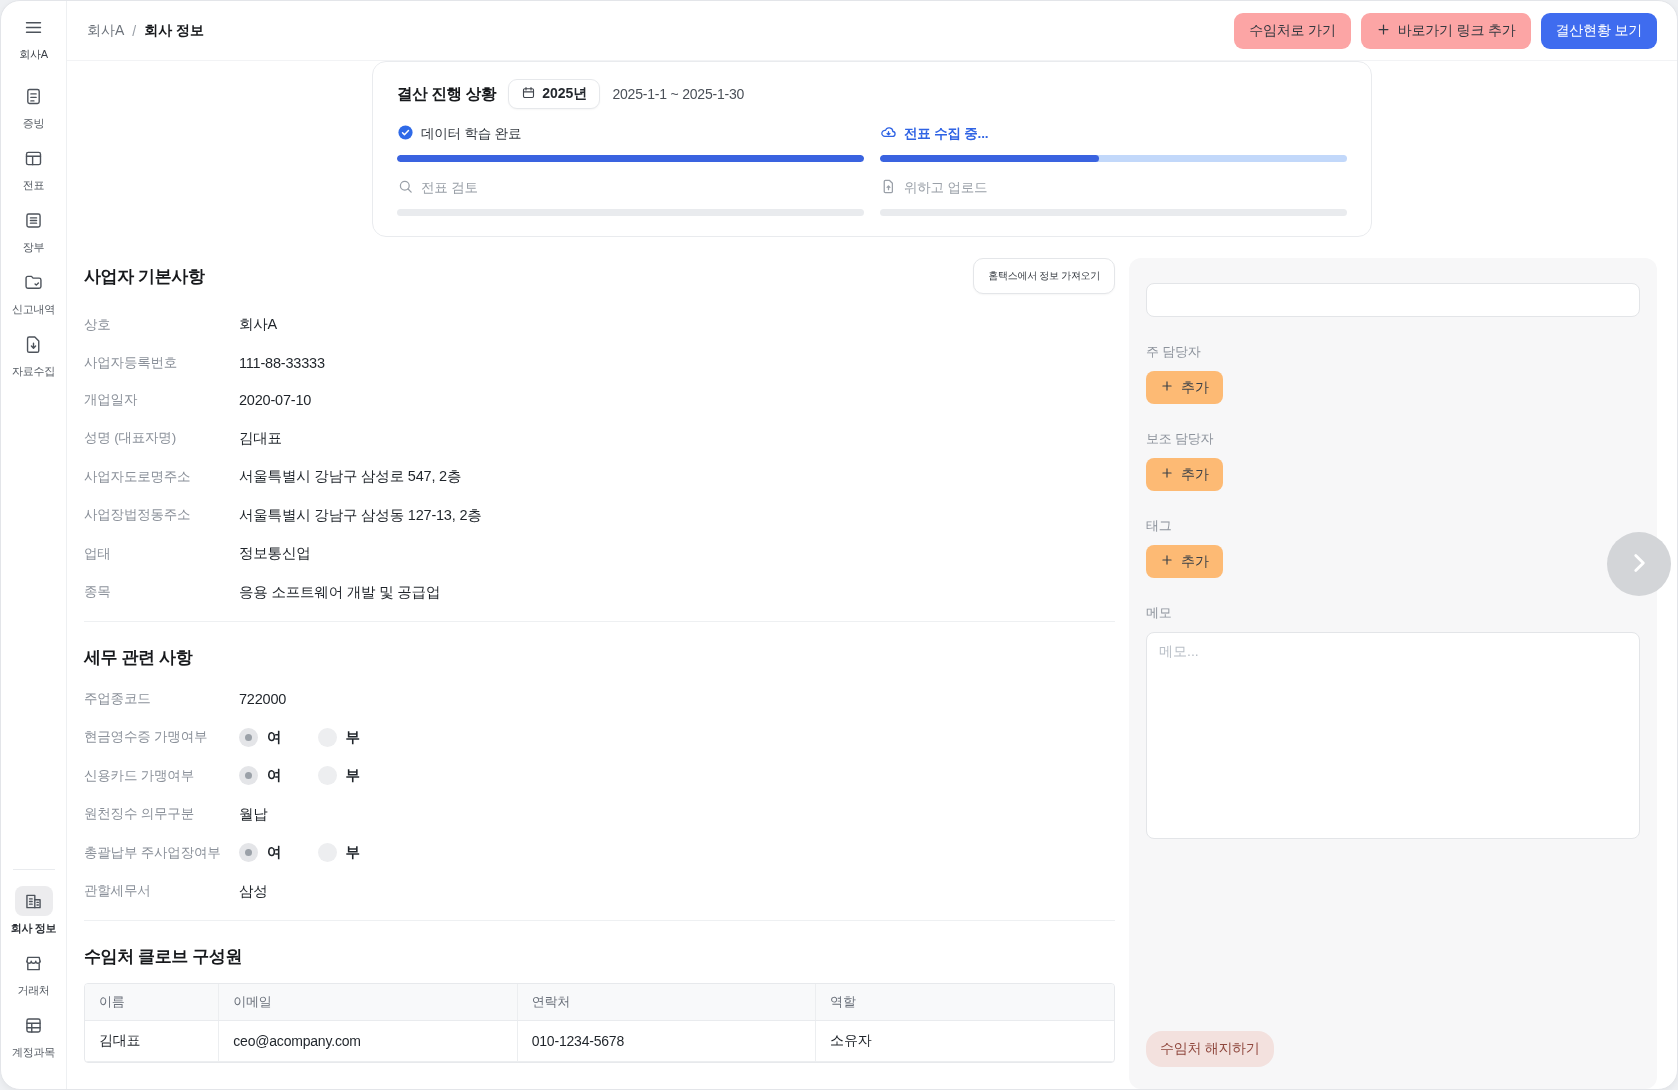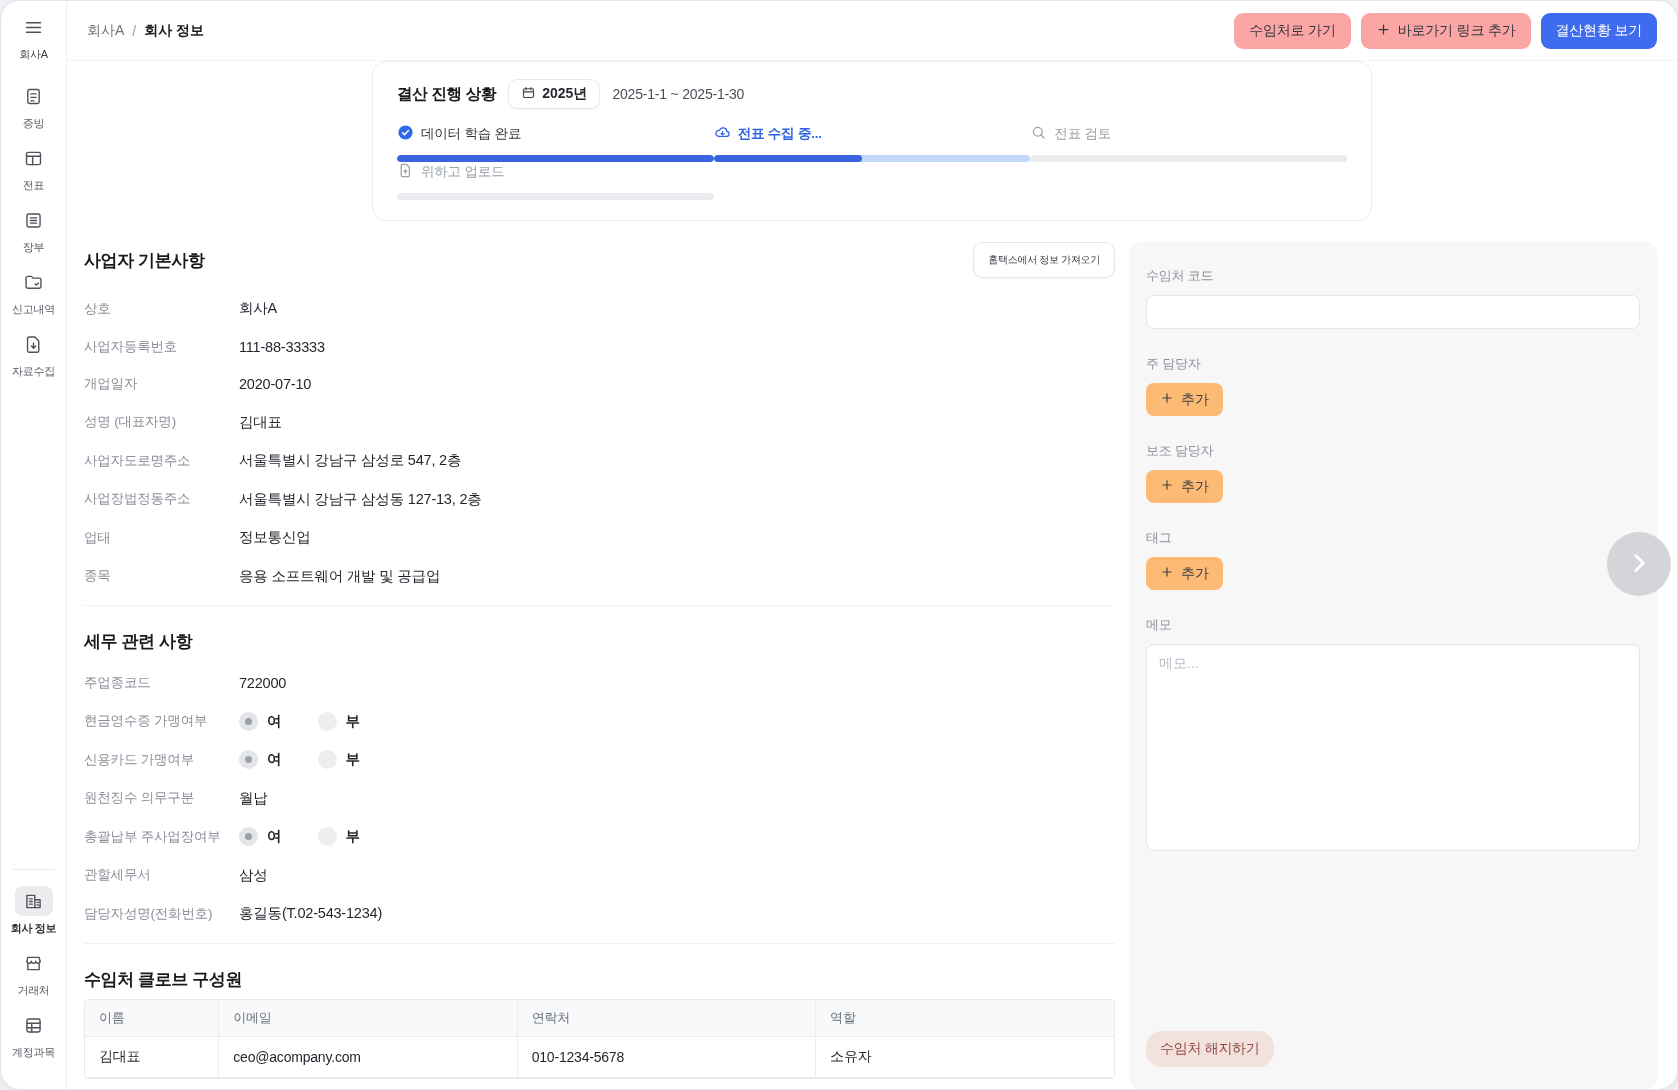--- a/index.html
+++ b/index.html
@@ -41,21 +41,21 @@
   
   .progress-wrap { display:flex; justify-content:center; margin-top:0; }
   .progress-card { width:1000px; border:1px solid #e9ebee; border-radius:14px; padding:17px 24px 20px; background:#fff; }
   .pc-head { display:flex; align-items:center; gap:12px; }
   .pc-title { font-size:15.5px; font-weight:bold; color:#17191c; letter-spacing:-0.3px; }
   .year-pill { display:inline-flex; align-items:center; gap:6px; border:1px solid #e6e8eb; border-radius:9px;
                height:30px; padding:0 12px; font-size:14px; color:#24282e; font-weight:bold; background:#fff;
                box-shadow:0 1px 2px rgba(0,0,0,.04); cursor:pointer; }
   .year-pill svg { width:15px; height:15px; stroke:#41464d; fill:none; stroke-width:1.8; stroke-linecap:round; }
   .pc-range { font-size:14px; color:#4a5058; letter-spacing:-0.2px; }
-  .steps { display:grid; grid-template-columns:repeat(3,1fr); gap:0; margin-top:15px; }
+  .steps { display:grid; grid-template-columns:repeat(2,1fr); gap:16px; margin-top:15px; }
   .step-top { display:flex; align-items:center; gap:7px; font-size:13.5px; letter-spacing:-0.2px; }
   .step-top svg { width:17px; height:17px; flex:0 0 auto; }
   .step.done  .step-top { color:#33383f; }
   .step.active .step-top { color:#2f63e4; font-weight:bold; }
   .step.pending .step-top { color:#9aa0a8; }
   .bar { height:7px; border-radius:4px; background:#e9ebee; margin-top:11px; overflow:hidden; }
   .step.active .bar { background:#c2d8fa; }
   .bar-fill { height:100%; border-radius:4px; background:#3a63e0; width:0; }
 
   
@@ -73,21 +73,21 @@
   .field-value { font-size:14.5px; color:#1f242a; letter-spacing:-0.2px; }
   .divider { height:1px; background:#eef0f2; margin:7px 0 24px; }
 
   .radio-group { display:flex; align-items:center; gap:36px; }
   .radio-opt { display:flex; align-items:center; gap:9px; }
   .radio { width:19px; height:19px; border-radius:50%; background:#edeef0; position:relative; }
   .radio.checked { background:#e4e5e8; }
   .radio.checked::after { content:""; position:absolute; inset:6px; border-radius:50%; background:#9ba1a8; }
   .radio-opt .opt-label { font-size:14.5px; color:#1f242a; font-weight:bold; }
 
-  .table-wrap { margin-top:8px; border:1px solid #e7e9ec; border-radius:4px; overflow:hidden; }
+  .table-wrap { margin-top:15px; border:1px solid #e7e9ec; border-radius:4px; overflow:hidden; }
   table { width:100%; border-collapse:collapse; }
   th { background:#f8f9fa; font-size:13px; font-weight:normal; color:#6a707a; text-align:left;
        padding:9px 14px; border-bottom:1px solid #e9ebee; border-right:1px solid #eceef0; letter-spacing:-0.2px; }
   th:last-child, td:last-child { border-right:none; }
   td { font-size:14px; color:#1f242a; padding:11px 14px; border-right:1px solid #eceef0;
        border-bottom:1px solid #eceef0; letter-spacing:-0.2px; }
   col.c-name { width:13%; } col.c-mail { width:29%; } col.c-phone { width:29%; } col.c-role { width:29%; }
 
   
   .right-panel { width:528px; flex:0 0 528px; background:#f7f7f8; border-radius:12px;
@@ -412,24 +412,20 @@
               <span class="radio-opt">
                     <span class="radio"></span>
                     <span class="opt-label">부</span>
                   </span>
             </span>
           </div>
 
           <div class="field">
                 <span class="field-label">관할세무서</span>
                 <span class="field-value">삼성</span>
-              </div>
-          <div class="field">
-                <span class="field-label">담당자성명(전화번호)</span>
-                <span class="field-value">홍길동(T.02-543-1234)</span>
               </div>
         </div>
 
         <div class="divider"></div>
 
         <h2 class="sec-title">수임처 클로브 구성원</h2>
 
         <div class="table-wrap">
           <table>
             <colgroup>
@@ -452,21 +448,20 @@
                 <td>ceo@acompany.com</td>
                 <td>010-1234-5678</td>
                 <td>소유자</td>
               </tr>
             </tbody>
           </table>
         </div>
       </div>
 
       <aside class="right-panel">
-        <div class="p-label">수임처 코드</div>
         <input class="p-input" type="text" value="" style="">
 
         <div class="p-group">
           <div class="p-label">주 담당자</div>
           <button class="add-btn">
             <span><svg viewBox="0 0 24 24">
                     <path d="M12 5v14M5 12h14"></path>
                   </svg></span>
             <span>추가</span>
           </button>

